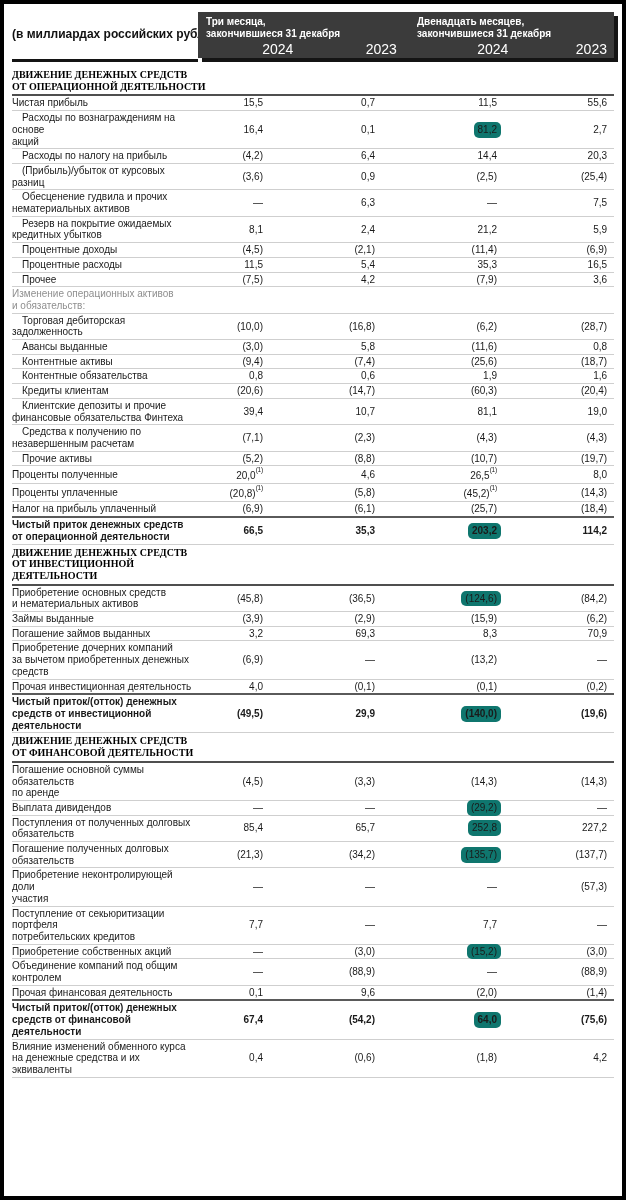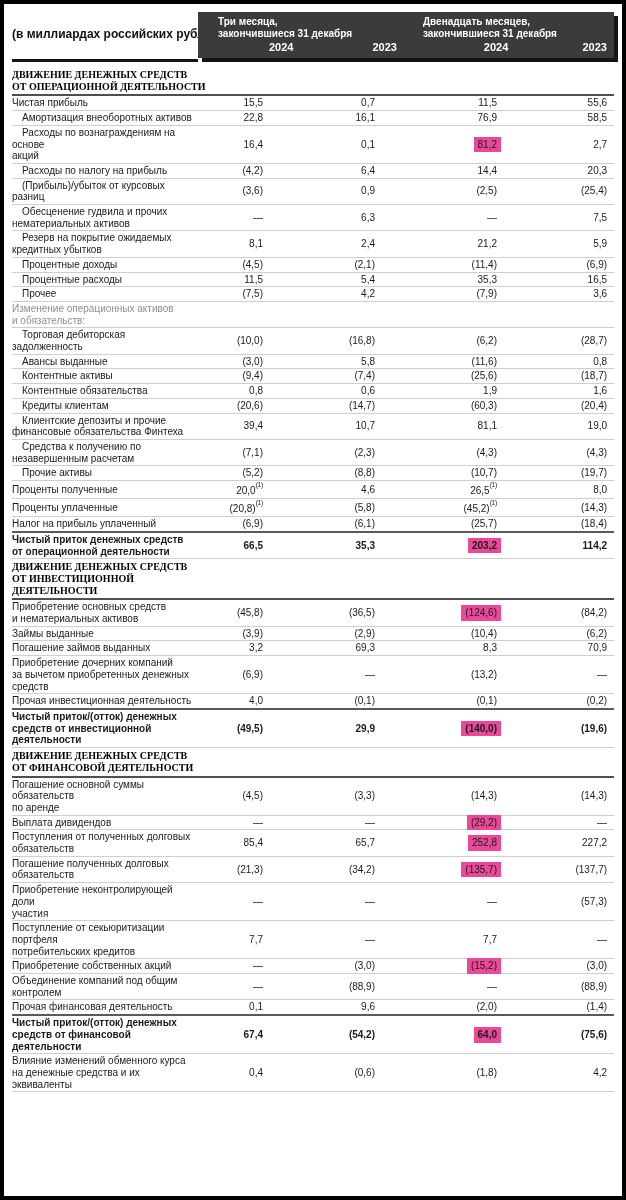--- a/index.html
+++ b/index.html
@@ -18,23 +18,23 @@
     padding-bottom:4px;
   }
   .dark-box {
     box-sizing:border-box; width:416px; height:46px;
     background:#3b3b3b; color:#fff;
     box-shadow:4px 4px 0 0 #141414;
     padding-top:4px;
   }
   .groups { display:flex; font-weight:700; font-size:10px; line-height:11.5px; }
   .group { box-sizing:border-box; white-space:pre-line; }
-  .g1 { width:208px; padding-left:8px;margin-left:12px; }
+  .g1 { width:208px; padding-left:8px; }
   .g2 { width:208px; padding-left:11px; }
-  .years { display:flex; font-weight:700; font-size:11px; margin-top:2px;margin-left:38px; }
+  .years { display:flex; font-weight:400; font-size:14px; margin-top:2px;margin-left:38px; }
   .year { box-sizing:border-box; text-align:right; }
   .y1 { width:104px; padding-right:39px; }
   .y2 { width:104px; padding-right:31px; }
   .y3 { width:104px; padding-right:13px; }
   .y4 { width:104px; padding-right:7px; }
   
   table.cf { border-collapse:collapse; table-layout:fixed; width:602px; margin-top:5px;
              font-size:10px; line-height:11.7px; color:#1a1a1a; }
   td { vertical-align:middle; padding:1px 0; border-bottom:1px solid #cfcfcf; }
   td.label { white-space:pre-line; padding-right:4px; }
@@ -42,21 +42,21 @@
   td.c1 { padding-right:39px; }
   td.c2 { padding-right:31px; }
   td.c3 { padding-right:13px; }
   td.c4 { padding-right:7px; }
   tr.section td { font-weight:700; color:#000; border-bottom:2px solid #4f4f4f; padding:2px 0;font-family:Liberation Serif, serif; }
   tr.subheader td { border-bottom:1px solid #cfcfcf; }
   tr.muted td { color:#8f8f8f; }
   tr.total td { font-weight:700; border-top:2px solid #5a5a5a; }
   tr.indent td.label { text-indent:10px; }
   .hl {
-    display:inline-block; background:#ec4899; border-radius:0;
+    display:inline-block; background:#0f766e; border-radius:5px;
     padding:2px 4px; margin:-2px -4px -2px 0;
   }
   sup.fn { font-size:6.5px; position:relative; top:-3.5px; letter-spacing:-0.2px; }
 </style>
 </head>
 <body>
 
 <div class="frame">
 
   <div class="page-header">
@@ -91,27 +91,20 @@
 ОТ ОПЕРАЦИОННОЙ ДЕЯТЕЛЬНОСТИ</td>
         </tr>
         <tr class="item">
           <td class="label">Чистая прибыль</td>
           <td class="val c1">15,5</td>
           <td class="val c2">0,7</td>
           <td class="val c3">11,5</td>
           <td class="val c4">55,6</td>
         </tr>
         <tr class="item indent">
-          <td class="label">Амортизация внеоборотных активов</td>
-          <td class="val c1">22,8</td>
-          <td class="val c2">16,1</td>
-          <td class="val c3">76,9</td>
-          <td class="val c4">58,5</td>
-        </tr>
-        <tr class="item indent">
           <td class="label">Расходы по вознаграждениям на основе
 акций</td>
           <td class="val c1">16,4</td>
           <td class="val c2">0,1</td>
           <td class="val c3"><span class="hl">81,2</span></td>
           <td class="val c4">2,7</td>
         </tr>
         <tr class="item indent">
           <td class="label">Расходы по налогу на прибыль</td>
           <td class="val c1">(4,2)</td>
@@ -264,21 +257,21 @@
 и нематериальных активов</td>
           <td class="val c1">(45,8)</td>
           <td class="val c2">(36,5)</td>
           <td class="val c3"><span class="hl">(124,6)</span></td>
           <td class="val c4">(84,2)</td>
         </tr>
         <tr class="item">
           <td class="label">Займы выданные</td>
           <td class="val c1">(3,9)</td>
           <td class="val c2">(2,9)</td>
-          <td class="val c3">(10,4)</td>
+          <td class="val c3">(15,9)</td>
           <td class="val c4">(6,2)</td>
         </tr>
         <tr class="item">
           <td class="label">Погашение займов выданных</td>
           <td class="val c1">3,2</td>
           <td class="val c2">69,3</td>
           <td class="val c3">8,3</td>
           <td class="val c4">70,9</td>
         </tr>
         <tr class="item">

